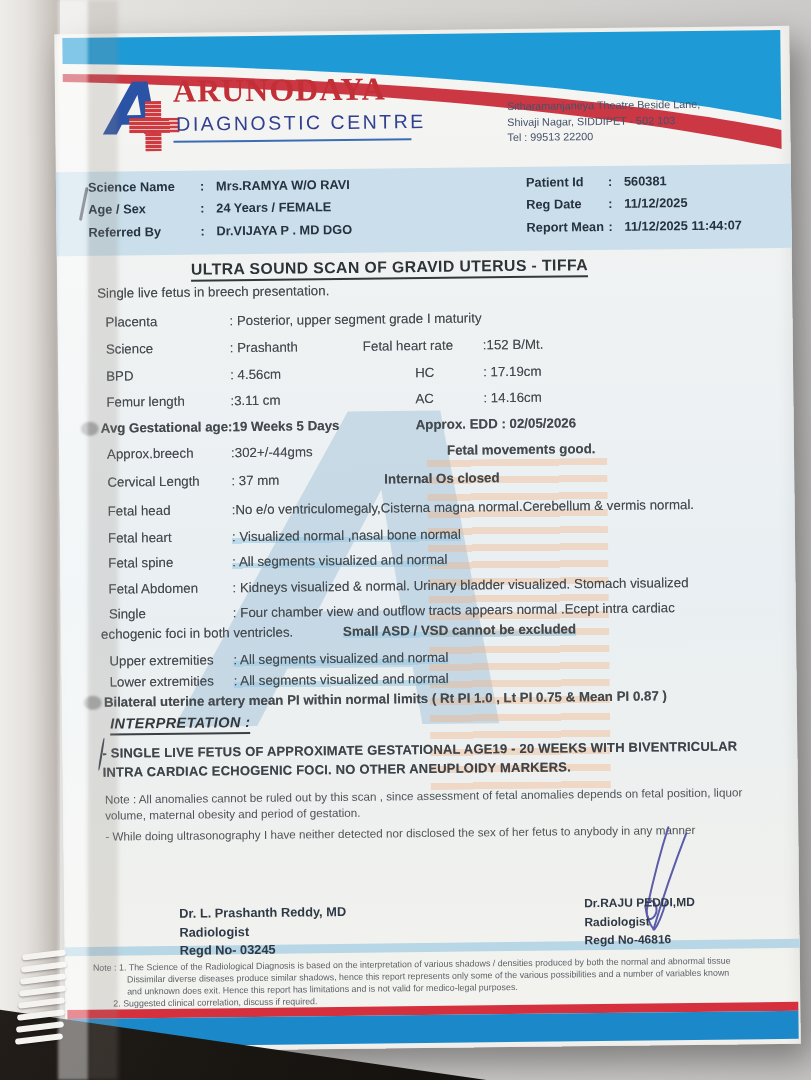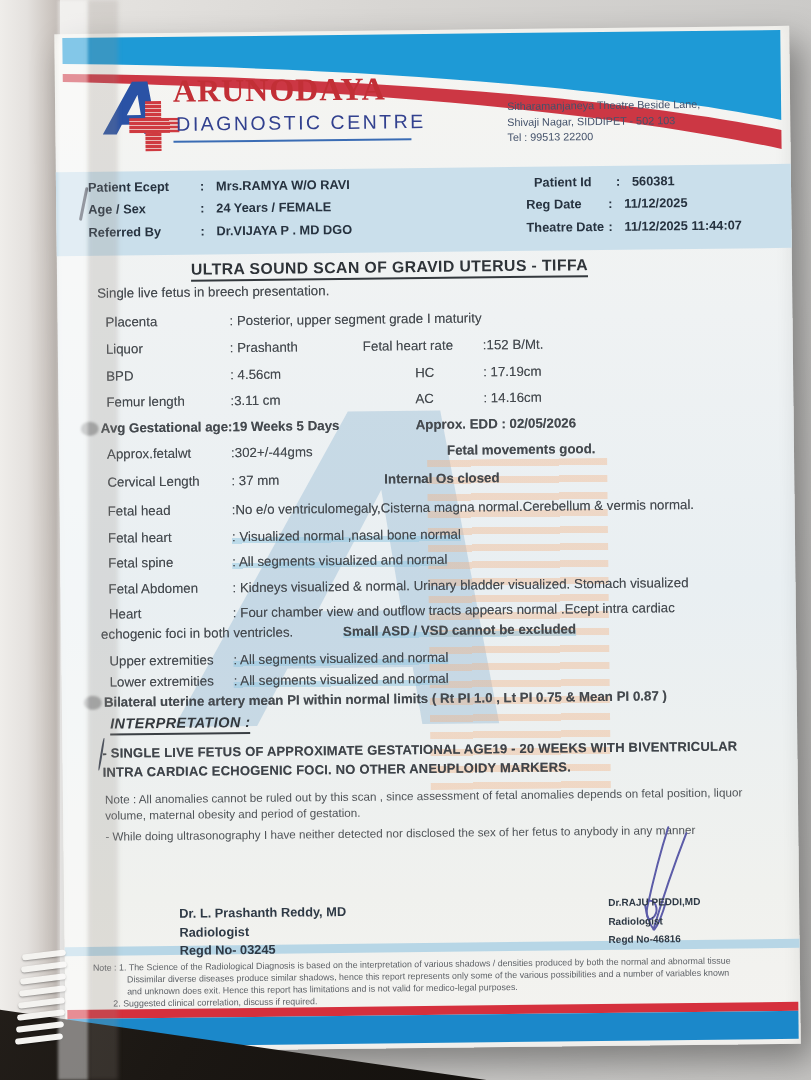--- a/index.html
+++ b/index.html
@@ -60,21 +60,21 @@
   .bullet{position:absolute;width:18px;height:14px;border-radius:50%;background:#a6a9ab;filter:blur(1px);}
   .interp-h{position:absolute;left:48px;top:682px;font-size:14.5px;font-weight:700;font-style:italic;
     color:#33383d;border-bottom:2px solid #3a3f44;padding-bottom:2px;letter-spacing:.4px;}
   .interp-p{position:absolute;left:40px;top:710px;width:662px;font-size:13px;font-weight:700;
     color:#3e4349;line-height:19px;letter-spacing:.2px;text-shadow:0 0 .5px rgba(62,67,73,.5);}
   .note-p1{position:absolute;left:42px;top:758px;width:648px;font-size:11.7px;line-height:16px;color:#4f5357;}
   .note-p2{position:absolute;left:42px;top:796px;width:660px;font-size:11.7px;color:#4f5357;}
   
   .sig-left{position:absolute;left:115px;top:872px;font-size:12.8px;font-weight:700;
     color:#2e3945;line-height:18.5px;}
-  .sig-right{position:absolute;left:544px;top:866px;font-size:10px;font-weight:700;
+  .sig-right{position:absolute;left:520px;top:866px;font-size:12px;font-weight:700;
     color:#2e3945;line-height:18.5px;}
   .sig-svg{position:absolute;left:545px;top:798px;}
   .blue-strip{position:absolute;left:0;top:913px;width:100%;height:9px;background:#b7d6e6;z-index:0;}
   
   .fnote{position:absolute;top:929px;font-size:8.9px;line-height:11.6px;color:#5e6267;white-space:nowrap;}
   .stripe-red{position:absolute;left:2px;top:976px;width:731px;height:9px;background:#d5303d;}
   .stripe-blue{position:absolute;left:2px;top:985px;width:731px;height:28px;background:#1b88ca;}
   
   .wm-a{position:absolute;left:140px;top:330px;font-family:"DejaVu Sans",sans-serif;
     font-style:italic;font-weight:700;font-size:430px;line-height:430px;
@@ -109,46 +109,46 @@
   <div class="clinic-type">DIAGNOSTIC CENTRE</div>
   <div class="clinic-underline"></div>
   <div class="address">
     <div>Sitharamanjaneya Theatre Beside Lane,</div>
     <div>Shivaji Nagar, SIDDIPET - 502 103</div>
     <div>Tel : 99513 22200</div>
   </div>
 
   <div class="pband">
     <div class="prow" style="left:32px;top:8px;">
-      <span class="pl">Patient Ecept</span>
+      <span class="pl">Science Name</span>
       <span class="pc" style="left:112px;">:</span>
       <span class="pv" style="left:128px;">Mrs.RAMYA   W/O RAVI</span>
     </div>
     <div class="prow" style="left:32px;top:30px;">
       <span class="pl">Age / Sex</span>
       <span class="pc" style="left:112px;">:</span>
       <span class="pv" style="left:128px;">24 Years  /  FEMALE</span>
     </div>
     <div class="prow" style="left:32px;top:53px;">
       <span class="pl">Referred By</span>
       <span class="pc" style="left:112px;">:</span>
       <span class="pv" style="left:128px;">Dr.VIJAYA  P . MD  DGO</span>
     </div>
-    <div class="prow" style="left:470px;top:8px;margin-left:8px;">
+    <div class="prow" style="left:470px;top:8px;">
       <span class="pl">Patient Id</span>
       <span class="pc" style="left:82px;">:</span>
       <span class="pv" style="left:98px;">560381</span>
     </div>
     <div class="prow" style="left:470px;top:30px;text-align:right;">
       <span class="pl">Reg Date</span>
       <span class="pc" style="left:82px;">:</span>
       <span class="pv" style="left:98px;">11/12/2025</span>
     </div>
     <div class="prow" style="left:470px;top:53px;">
-      <span class="pl">Theatre Date</span>
+      <span class="pl">Report Mean</span>
       <span class="pc" style="left:82px;">:</span>
       <span class="pv" style="left:98px;">11/12/2025 11:44:07</span>
     </div>
   </div>
 
   <div class="wm-a">A</div>
   <div class="wm-stripes"></div>
 
   <div class="content">
 
@@ -158,21 +158,21 @@
 
     <div class="brow" style="top:252px;">
       <span class="lbl" style="left:40px;">Single live fetus in  breech  presentation.</span>
     </div>
 
     <div class="brow" style="top:281px;">
       <span class="lbl">Placenta</span>
       <span class="val">: Posterior, upper segment grade I maturity</span>
     </div>
     <div class="brow" style="top:308px;">
-      <span class="lbl">Liquor</span>
+      <span class="lbl">Science</span>
       <span class="val">: Prashanth</span>
       <span class="lbl" style="left:305px;">Fetal heart rate</span>
       <span class="val" style="left:425px;">:152 B/Mt.</span>
     </div>
     <div class="brow" style="top:335px;">
       <span class="lbl">BPD</span>
       <span class="val">: 4.56cm</span>
       <span class="lbl" style="left:357px;">HC</span>
       <span class="val" style="left:425px;">: 17.19cm</span>
     </div>
@@ -181,21 +181,21 @@
       <span class="val">:3.11 cm</span>
       <span class="lbl" style="left:357px;">AC</span>
       <span class="val" style="left:425px;">: 14.16cm</span>
     </div>
     <div class="bullet" style="left:22px;top:388px;"></div>
     <div class="brow semi" style="top:387px;">
       <span class="lbl" style="left:42px;">Avg Gestational age:19  Weeks 5 Days</span>
       <span class="lbl" style="left:357px;">Approx. EDD : 02/05/2026</span>
     </div>
     <div class="brow" style="top:413px;">
-      <span class="lbl">Approx.fetalwt</span>
+      <span class="lbl">Approx.breech</span>
       <span class="val">:302+/-44gms</span>
       <span class="lbl semi" style="left:388px;">Fetal movements good.</span>
     </div>
     <div class="brow" style="top:441px;">
       <span class="lbl">Cervical Length</span>
       <span class="val">: 37 mm</span>
       <span class="lbl bold" style="left:325px;">Internal Os closed</span>
     </div>
     <div class="brow" style="top:470px;">
       <span class="lbl">Fetal head</span>
@@ -207,21 +207,21 @@
     </div>
     <div class="brow" style="top:522px;">
       <span class="lbl">Fetal spine</span>
       <span class="val hl">: All segments visualized and normal</span>
     </div>
     <div class="brow" style="top:548px;">
       <span class="lbl">Fetal Abdomen</span>
       <span class="val">: Kidneys visualized &amp; normal. Urinary bladder visualized. Stomach visualized</span>
     </div>
     <div class="brow" style="top:573px;">
-      <span class="lbl">Heart</span>
+      <span class="lbl">Single</span>
       <span class="val">: Four chamber view and outflow tracts appears normal .Ecept intra cardiac</span>
     </div>
     <div class="brow" style="top:593px;">
       <span class="lbl" style="left:40px;">echogenic foci in both ventricles.</span>
       <span class="val semi hl" style="left:282px;">Small ASD / VSD cannot be excluded</span>
     </div>
     <div class="brow" style="top:620px;">
       <span class="lbl">Upper extremities</span>
       <span class="val hl">: All segments visualized and normal</span>
     </div>

